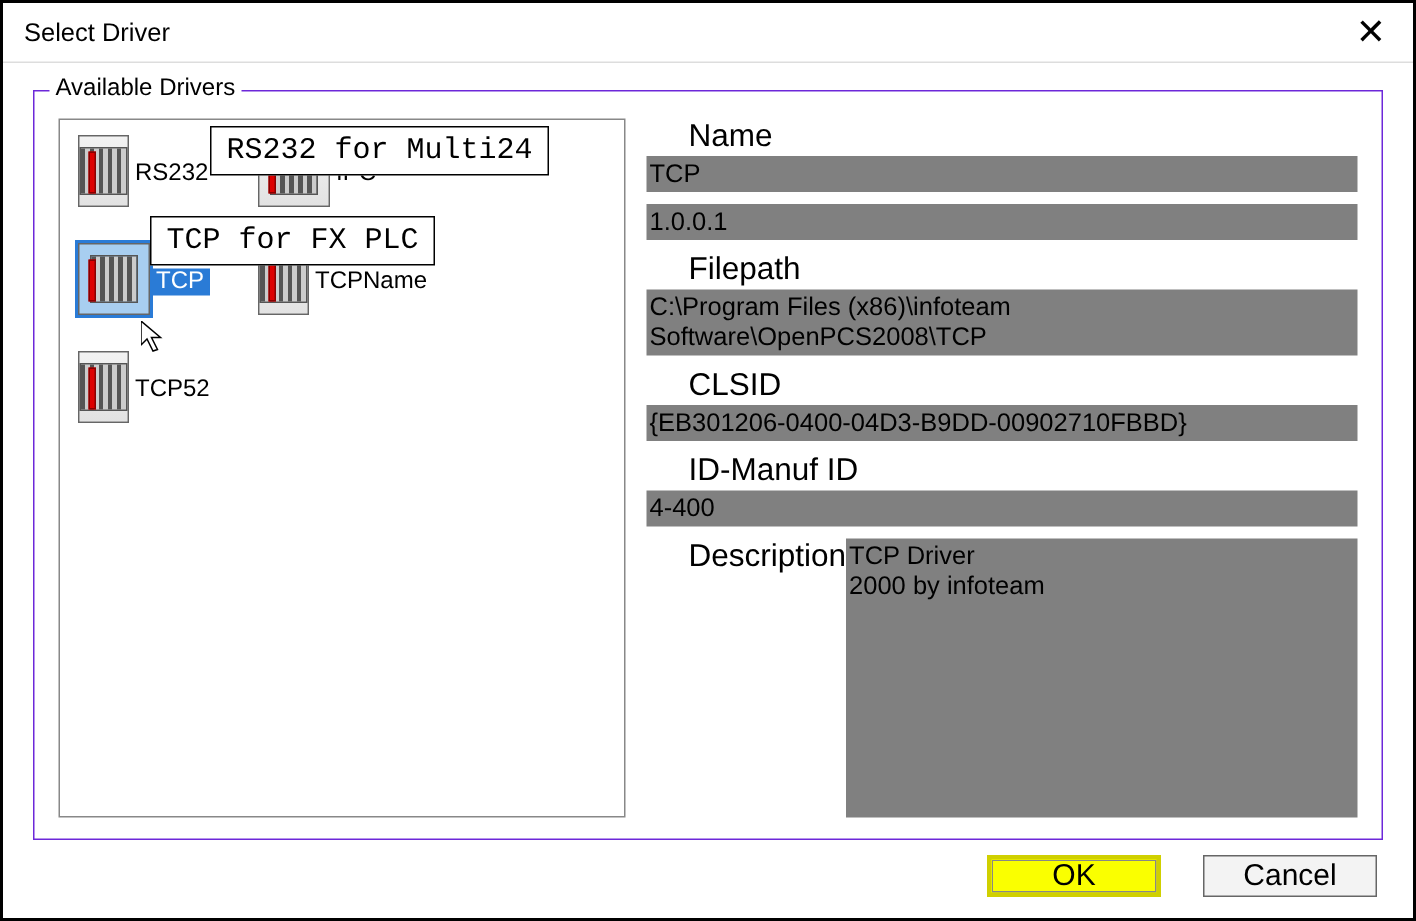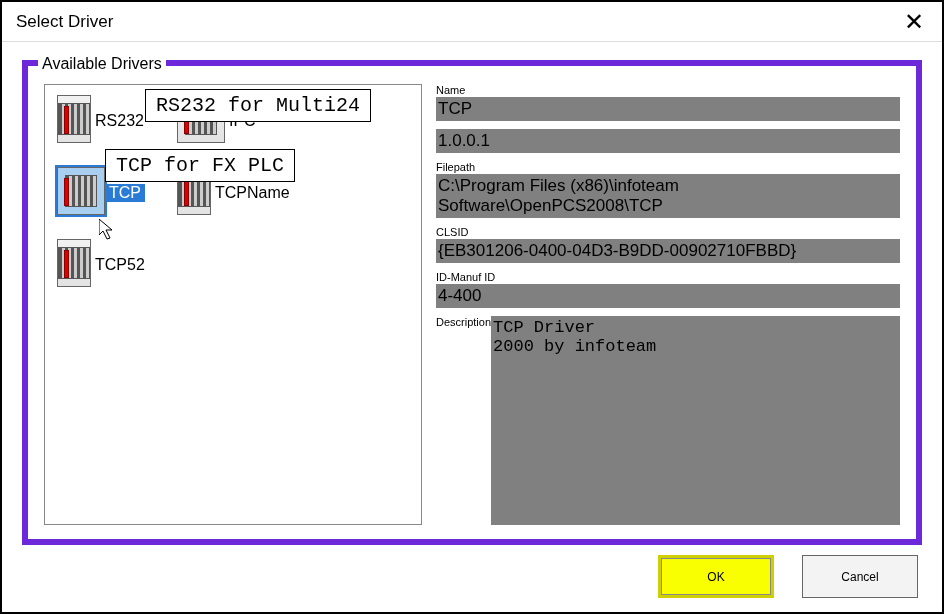--- a/index.html
+++ b/index.html
@@ -38,21 +38,21 @@
     font-family: Arial, sans-serif;
   }
   .body {
     flex: 1;
     padding: 18px 20px 14px 20px;
     display: flex;
     flex-direction: column;
   }
   .groupbox {
     position: relative;
-    border: 6px solid #6d28d9;
+    border: 1px solid #6d28d9;
     flex: 1;
     padding: 18px 16px 14px 16px;
     display: flex;
     gap: 14px;
   }
   .groupbox-label {
     position: absolute;
     top: -11px;
     left: 10px;
     background: #fff;
@@ -134,22 +134,23 @@
     position: absolute;
     z-index: 10;
   }
   .details {
     flex: 1;
     display: flex;
     flex-direction: column;
     gap: 8px;
   }
   .field-label {
-    font-size: 11px;
+    font-size: 21px;
     margin-bottom: 1px;
+    margin-left: 28px;
   }
   .field-value {
     background: #808080;
     color: #000;
     font-size: 17px;
     padding: 2px 4px 2px 2px;
     min-height: 22px;
     white-space: pre-line;
     overflow: hidden;
   }
@@ -157,24 +158,24 @@
     min-height: 82px;
   }
   .button-row {
     display: flex;
     justify-content: flex-end;
     gap: 28px;
     padding: 10px 4px 0 0;
   }
   .btn {
     width: 116px;
-    height: 43px;
+    height: 28px;
     border: 1px solid #666;
     background: #f3f3f3;
-    font-size: 12px;
+    font-size: 20px;
     display: flex;
     align-items: center;
     justify-content: center;
     cursor: default;
     text-align: right;
   }
   .btn.ok {
     border: 3px solid #d0d000;
     background: #faff00;
     box-shadow: 0 0 0 1px #888 inset;
@@ -261,21 +262,21 @@
         <div>
           <div class="field-label">CLSID</div>
           <div class="field-value">{EB301206-0400-04D3-B9DD-00902710FBBD}</div>
         </div>
         <div>
           <div class="field-label">ID-Manuf ID</div>
           <div class="field-value">4-400</div>
         </div>
         <div style="flex:1; display:flex; flex-direction:row;">
           <div class="field-label">Description</div>
-          <div class="field-value multiline" style="flex:1;font-family:Liberation Mono, monospace;">TCP Driver
+          <div class="field-value multiline" style="flex:1;">TCP Driver
 2000 by infoteam</div>
         </div>
       </div>
     </div>
 
     <div class="button-row">
       <div class="btn ok">OK</div>
       <div class="btn">Cancel</div>
     </div>
   </div>

